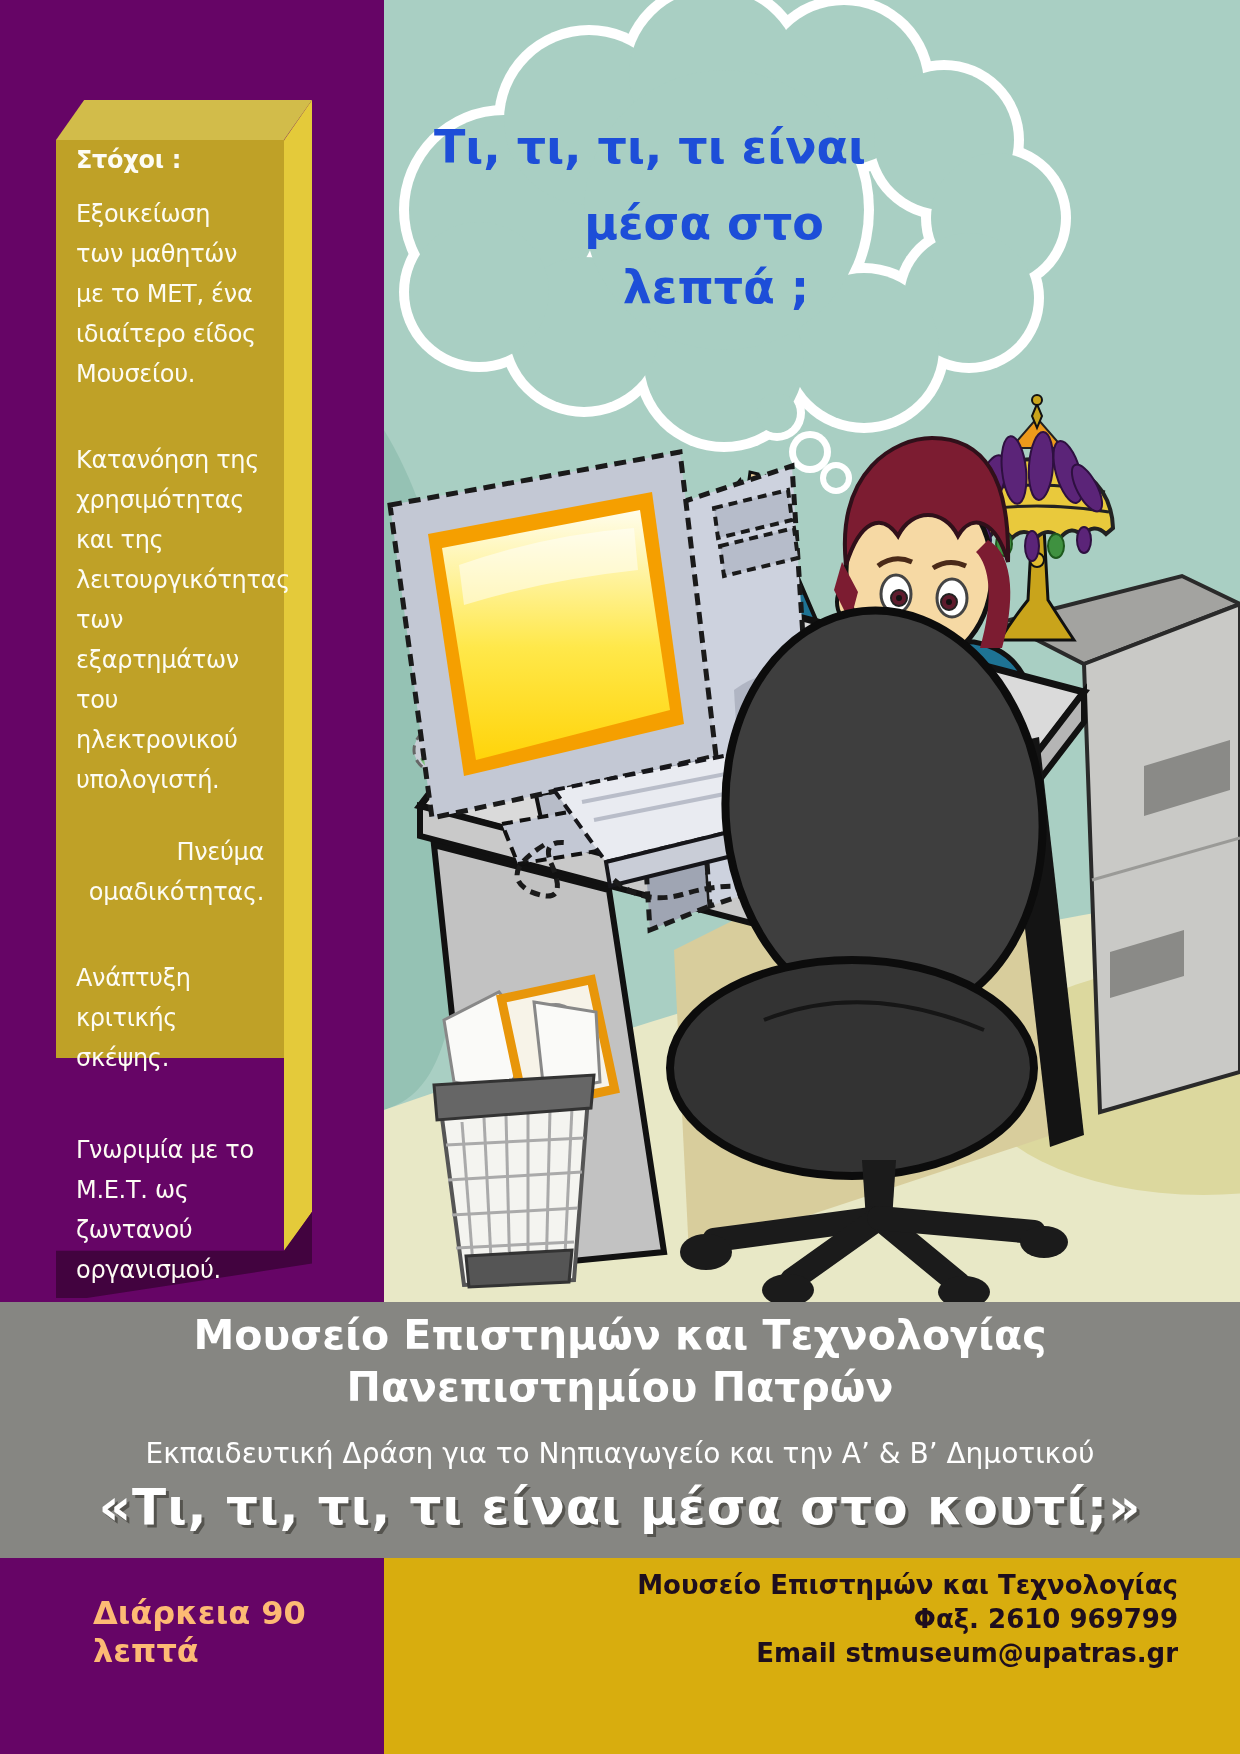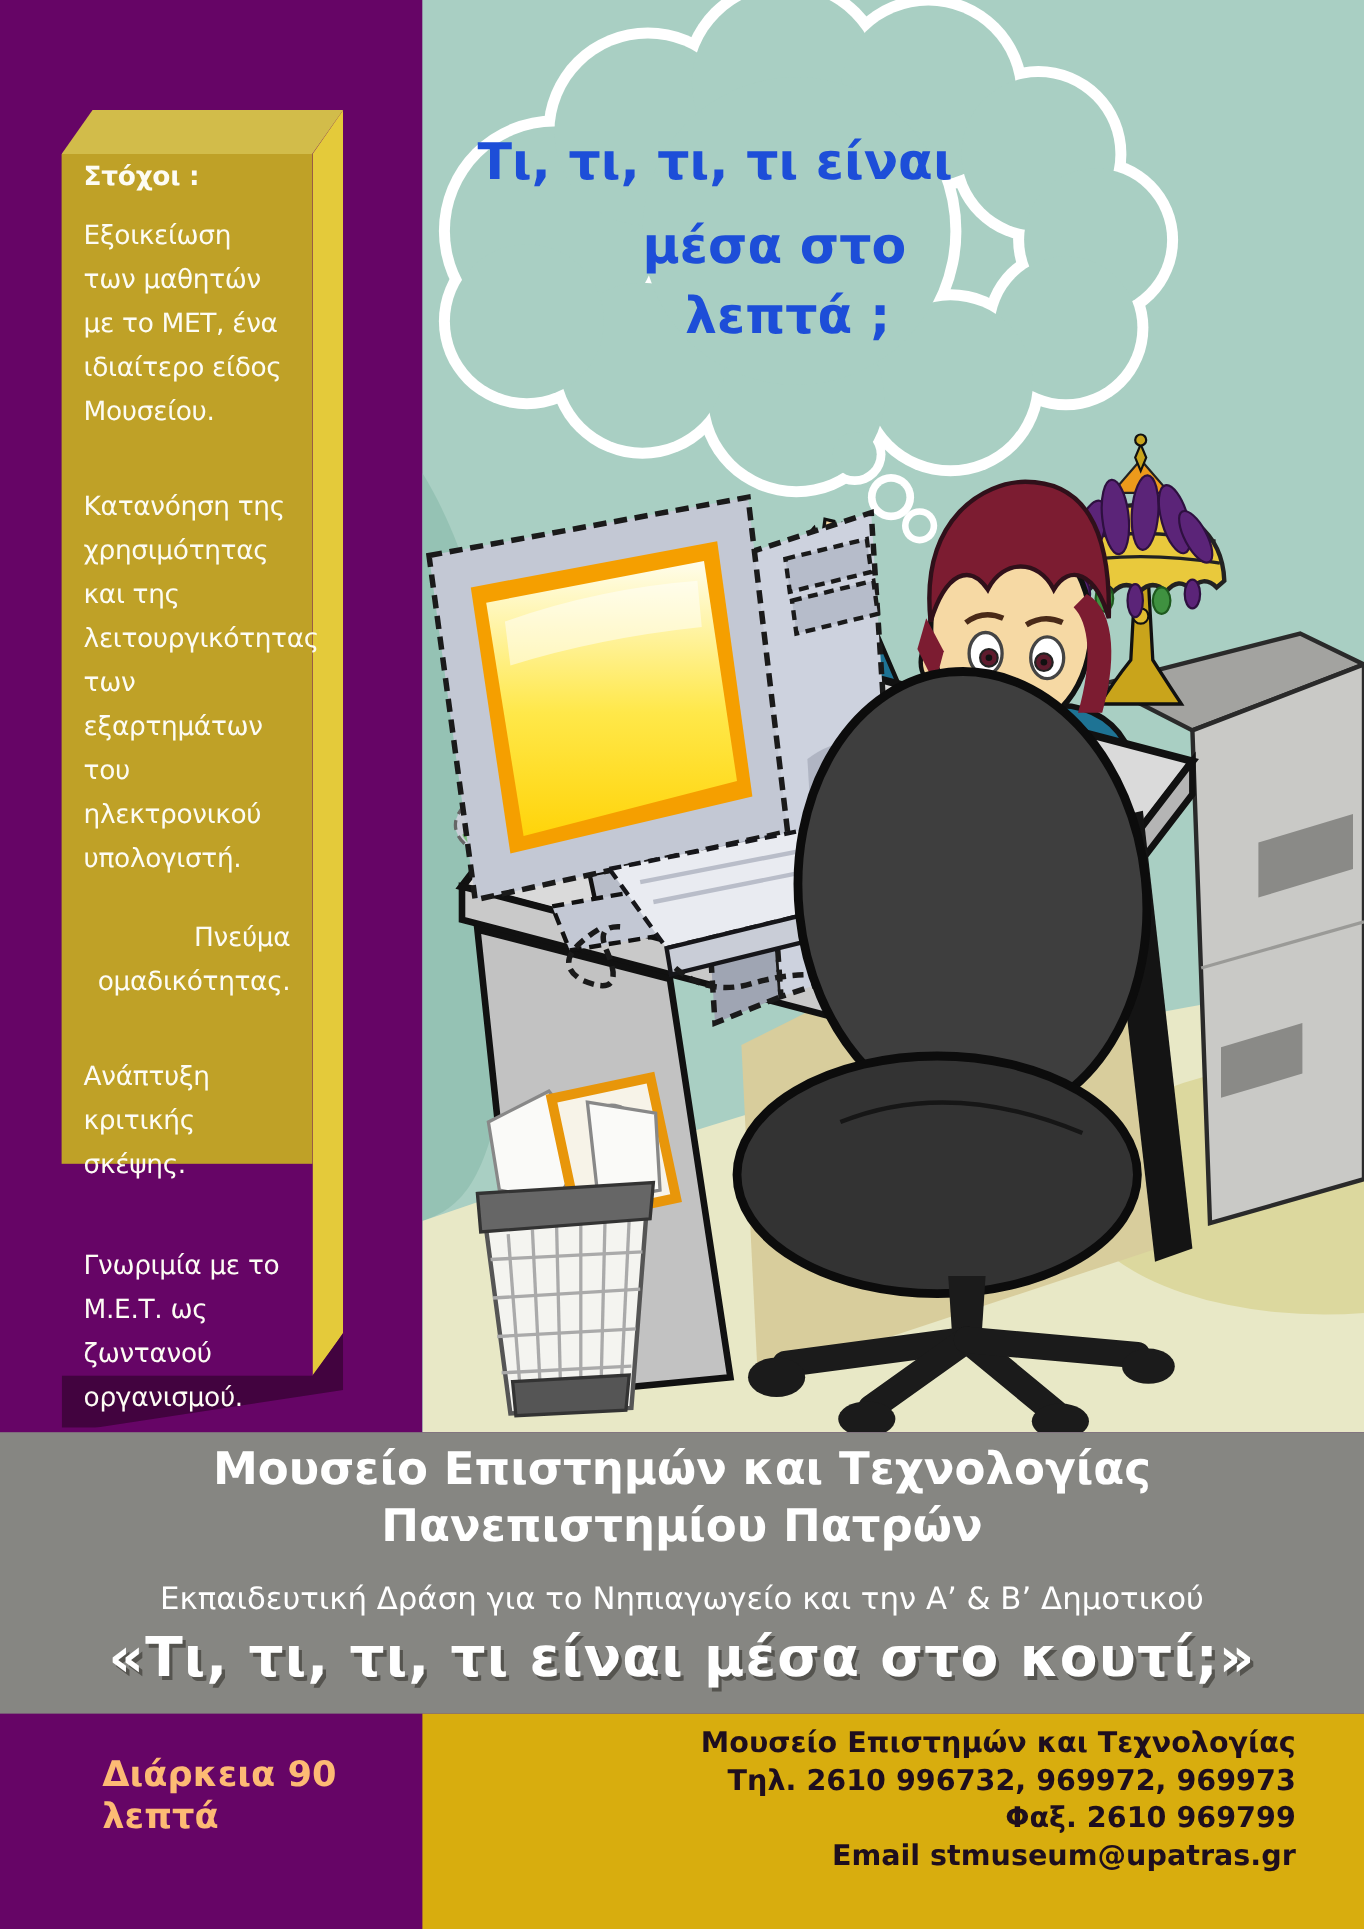--- a/index.html
+++ b/index.html
@@ -280,18 +280,17 @@
     <div class="band-title2">Πανεπιστημίου Πατρών</div>
     <div class="band-sub">Εκπαιδευτική Δράση για το Νηπιαγωγείο και την Α’ &amp; Β’ Δημοτικού</div>
     <div class="band-quote">«Τι, τι, τι, τι είναι μέσα στο κουτί;»</div>
   </div>
 
   <div class="foot-left">
     <div class="duration">Διάρκεια  90 λεπτά</div>
   </div>
   <div class="foot-right">
     <div class="contact-line">Μουσείο Επιστημών και Τεχνολογίας</div>
-    <div class="contact-line">Τηλ. 2610 996732, 969972, 969973</div>
     <div class="contact-line">Φαξ. 2610 969799</div>
     <div class="contact-line contact-email">Email stmuseum@upatras.gr</div>
   </div>
 
 </div>
 
 </body></html>

